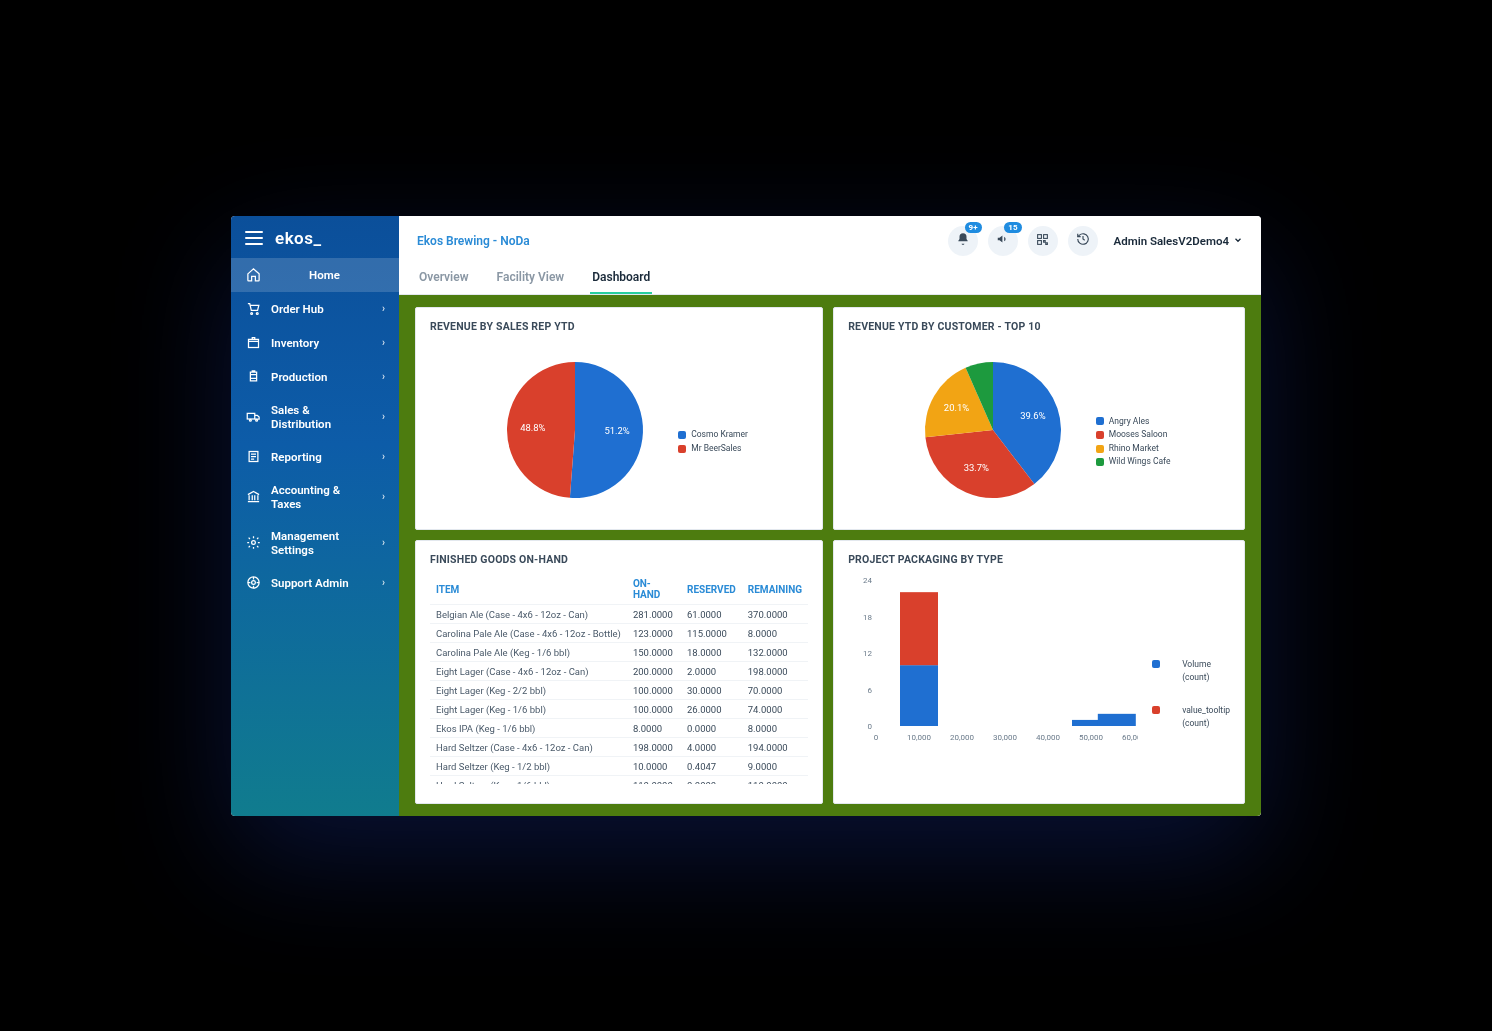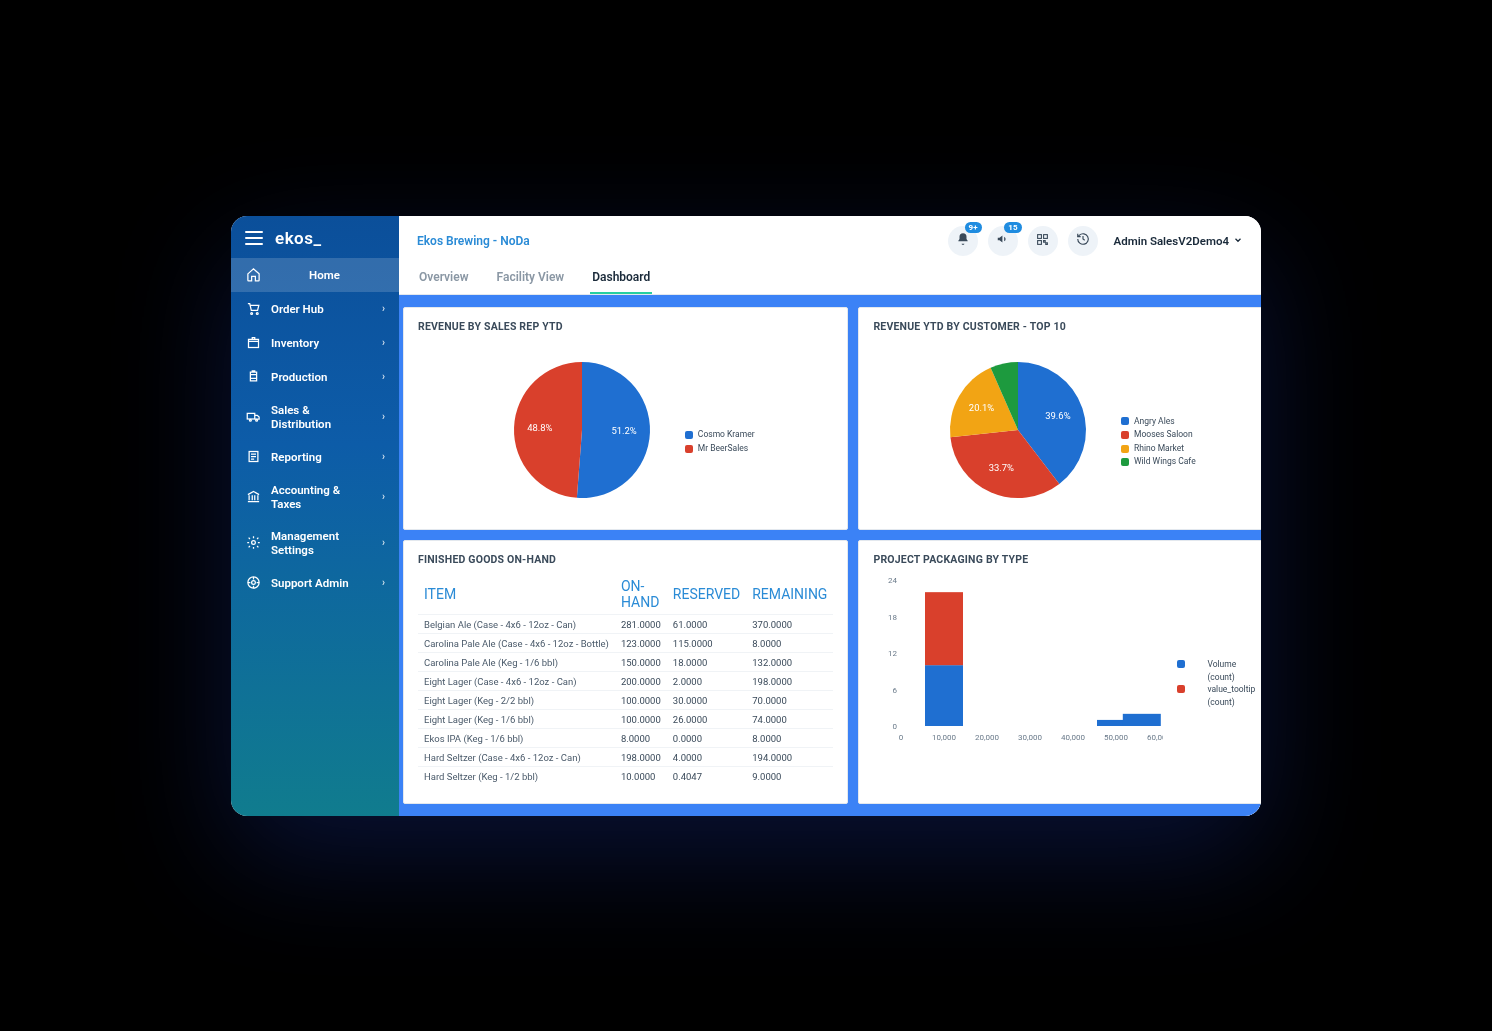--- a/index.html
+++ b/index.html
@@ -1,52 +1,52 @@
 <!DOCTYPE html>
 <html><head>
 <meta charset="utf-8">
 <style>
 * { box-sizing: border-box; margin: 0; padding: 0; }
 body { font-family: -apple-system, BlinkMacSystemFont, "Segoe UI", Roboto, Arial, sans-serif; background: #000; display: flex; align-items: center; justify-content: center; min-height: 100vh; padding: 60px; }
-.window { width: 1030px; height: 600px; background: #f5f7fa; border-radius: 16px; overflow: hidden; display: flex; box-shadow: 0 40px 120px rgba(20,40,120,0.45); justify-content: flex-end; }
+.window { width: 1030px; height: 600px; background: #f5f7fa; border-radius: 4px; overflow: hidden; display: flex; box-shadow: 0 40px 120px rgba(20,40,120,0.45); justify-content: flex-end; }
 .sidebar { width: 168px; background: linear-gradient(180deg, #0b4f9a 0%, #0d5ca8 38%, #107c8e 100%); color: #fff; display: flex; flex-direction: column; }
 .sidebar-top { display: flex; align-items: center; gap: 12px; padding: 12px 14px 10px; }
 .brand { font-size: 17px; font-weight: 600; letter-spacing: .5px; }
 .hamburger { width: 18px; height: 14px; display: flex; flex-direction: column; justify-content: space-between; cursor: pointer; }
 .hamburger span { height: 2px; background: #fff; border-radius: 2px; }
 .nav { display: flex; flex-direction: column; }
 .nav-item { display: flex; align-items: center; gap: 10px; padding: 9px 14px; font-size: 11.5px; font-weight: 600; color: #fff; cursor: pointer; position: relative; }
 .nav-item.active { background: rgba(255,255,255,0.16); gap: 48px; }
 .nav-item .chev { margin-left: auto; font-size: 10px; color: rgba(255,255,255,0.85); }
 .nav-icon { width: 16px; height: 16px; flex: 0 0 16px; display: inline-flex; align-items: center; justify-content: center; }
 .main { flex: 1; display: flex; flex-direction: column; background: #fff; min-width: 0; }
 .topbar { display: flex; align-items: center; padding: 10px 18px 6px; gap: 10px; }
 .breadcrumb { color: #2a8bd6; font-size: 12px; font-weight: 600; }
 .topbar-spacer { flex: 1; }
 .top-icon { width: 30px; height: 30px; border-radius: 50%; background: #eef3f8; display: inline-flex; align-items: center; justify-content: center; color: #3a4a5a; position: relative; cursor: pointer; }
 .badge { position: absolute; top: -4px; right: -4px; background: #1f8ce0; color: #fff; font-size: 8px; font-weight: 700; border-radius: 8px; padding: 1px 4px; line-height: 1.2; }
 .user { font-size: 11.5px; font-weight: 600; color: #1a2a3a; display: flex; align-items: center; gap: 4px; cursor: pointer; margin-left: 6px; }
 .tabs { display: flex; gap: 24px; padding: 0 18px; border-bottom: 1px solid #e3e8ee; }
 .tab { font-size: 12px; font-weight: 600; color: #8a97a4; padding: 8px 2px; cursor: pointer; border-bottom: 2px solid transparent; }
 .tab.active { color: #1a2a3a; border-bottom-color: #27cfa0; }
-.content { flex: 1; overflow: auto; padding: 12px 4px; background: #3b82f6; display: grid; grid-template-columns: 1fr 1fr; gap: 10px; }
+.content { flex: 1; overflow: auto; padding: 12px 16px; background: #4d7c0f; display: grid; grid-template-columns: 1fr 1fr; gap: 10px; }
 .card { background: #fff; border: 1px solid #e3e8ee; border-radius: 2px; padding: 12px 14px 10px; display: flex; flex-direction: column; min-height: 0; }
 .card-title { font-size: 10.5px; font-weight: 700; color: #3a4a5a; letter-spacing: .2px; margin-bottom: 8px; }
 .pie-wrap { display: flex; align-items: center; justify-content: center; gap: 18px; flex: 1; }
 .pie-legend { font-size: 8.5px; color: #3a4a5a; line-height: 1.6; margin-top: 24px; }
 .pie-legend .row { display: flex; align-items: center; gap: 5px; }
 .sw { width: 8px; height: 8px; border-radius: 2px; display: inline-block; }
 .tbl { width: 100%; font-size: 9.5px; border-collapse: collapse; }
-.tbl th { text-align: left; color: #2a8bd6; font-weight: 400; padding: 4px 6px; font-size: 14px; }
+.tbl th { text-align: left; color: #2a8bd6; font-weight: 700; padding: 4px 6px; font-size: 10px; }
 .tbl th.num, .tbl td.num { text-align: left; }
 .tbl td { padding: 3.5px 6px; color: #3a4a5a; border-top: 1px solid #f0f3f6; white-space: nowrap; }
 .tbl td:first-child { color: #4a5a6a; margin-top: 28px; }
 .bar-wrap { display: flex; gap: 14px; align-items: stretch; flex: 1; }
 .bar-legend { font-size: 8.5px; color: #3a4a5a; line-height: 1.5; align-self: center; }
-.bar-legend .row { display: flex; align-items: flex-start; gap: 22px; }
+.bar-legend .row { display: flex; align-items: flex-start; gap: 22px; margin-top: 21px; }
 .content::-webkit-scrollbar, .scroll::-webkit-scrollbar { width: 8px; }
 .content::-webkit-scrollbar-thumb, .scroll::-webkit-scrollbar-thumb { background: #c4ccd4; border-radius: 4px; }
 .card .scroll { overflow-y: auto; max-height: 210px; }
 svg text { font-family: inherit; }
 </style>
 </head>
 <body>
 
 <div class="window">
 

